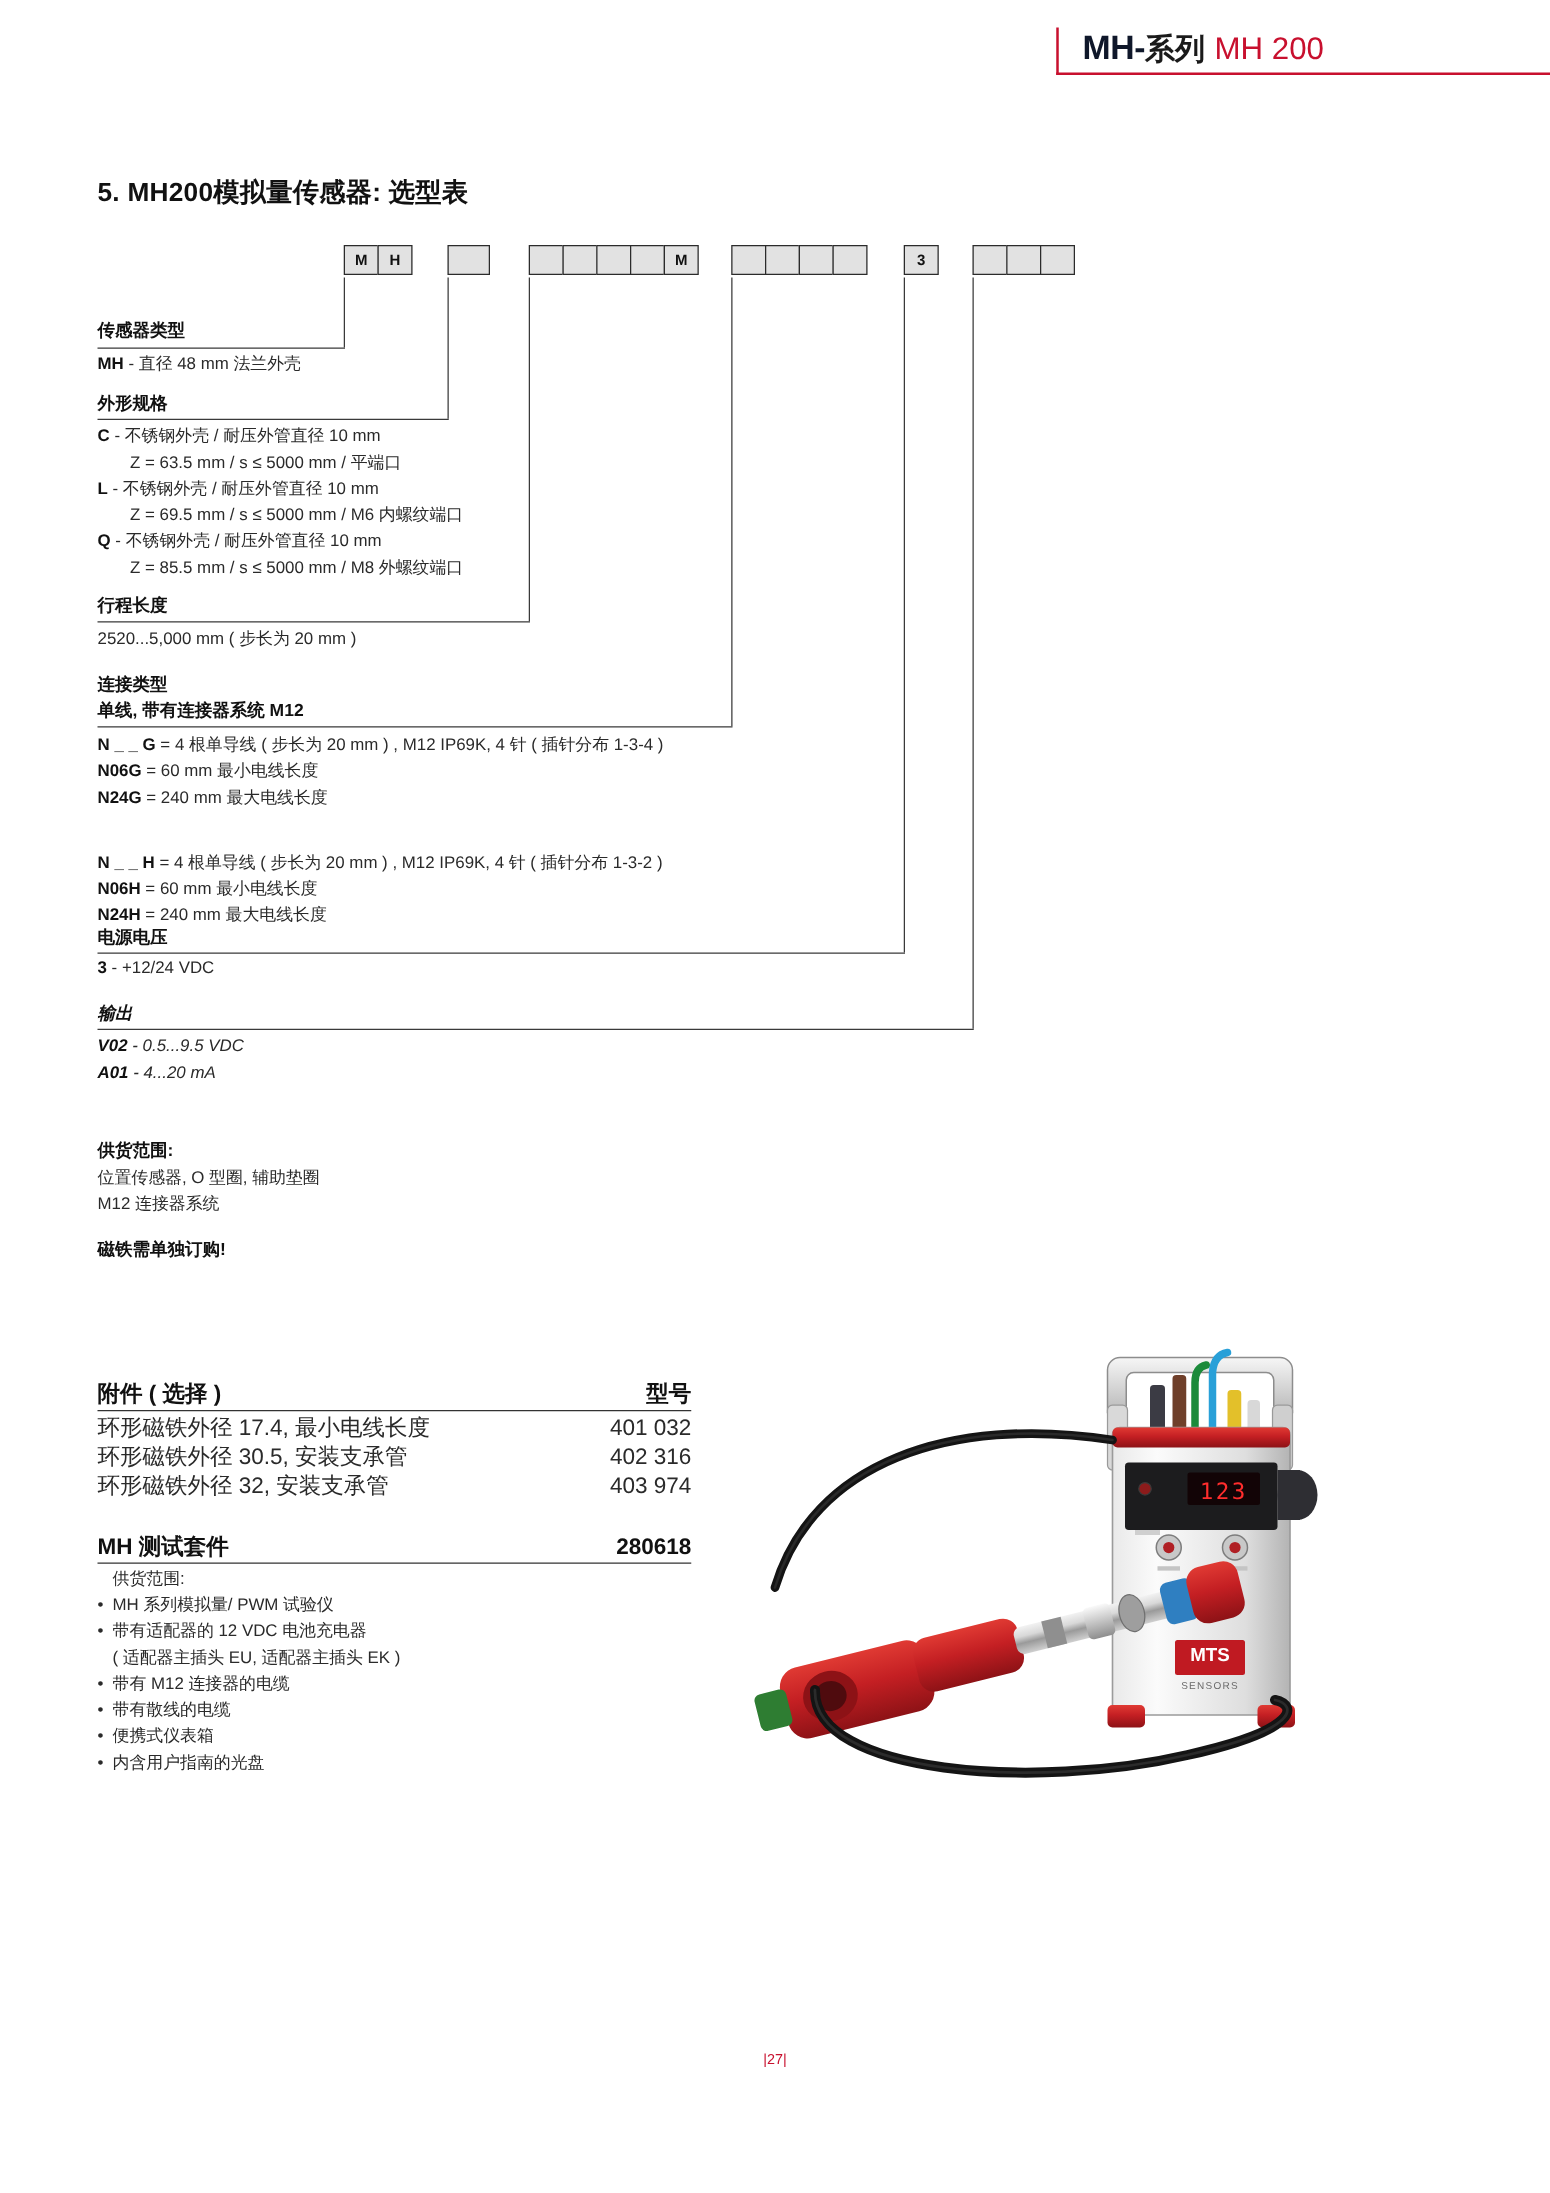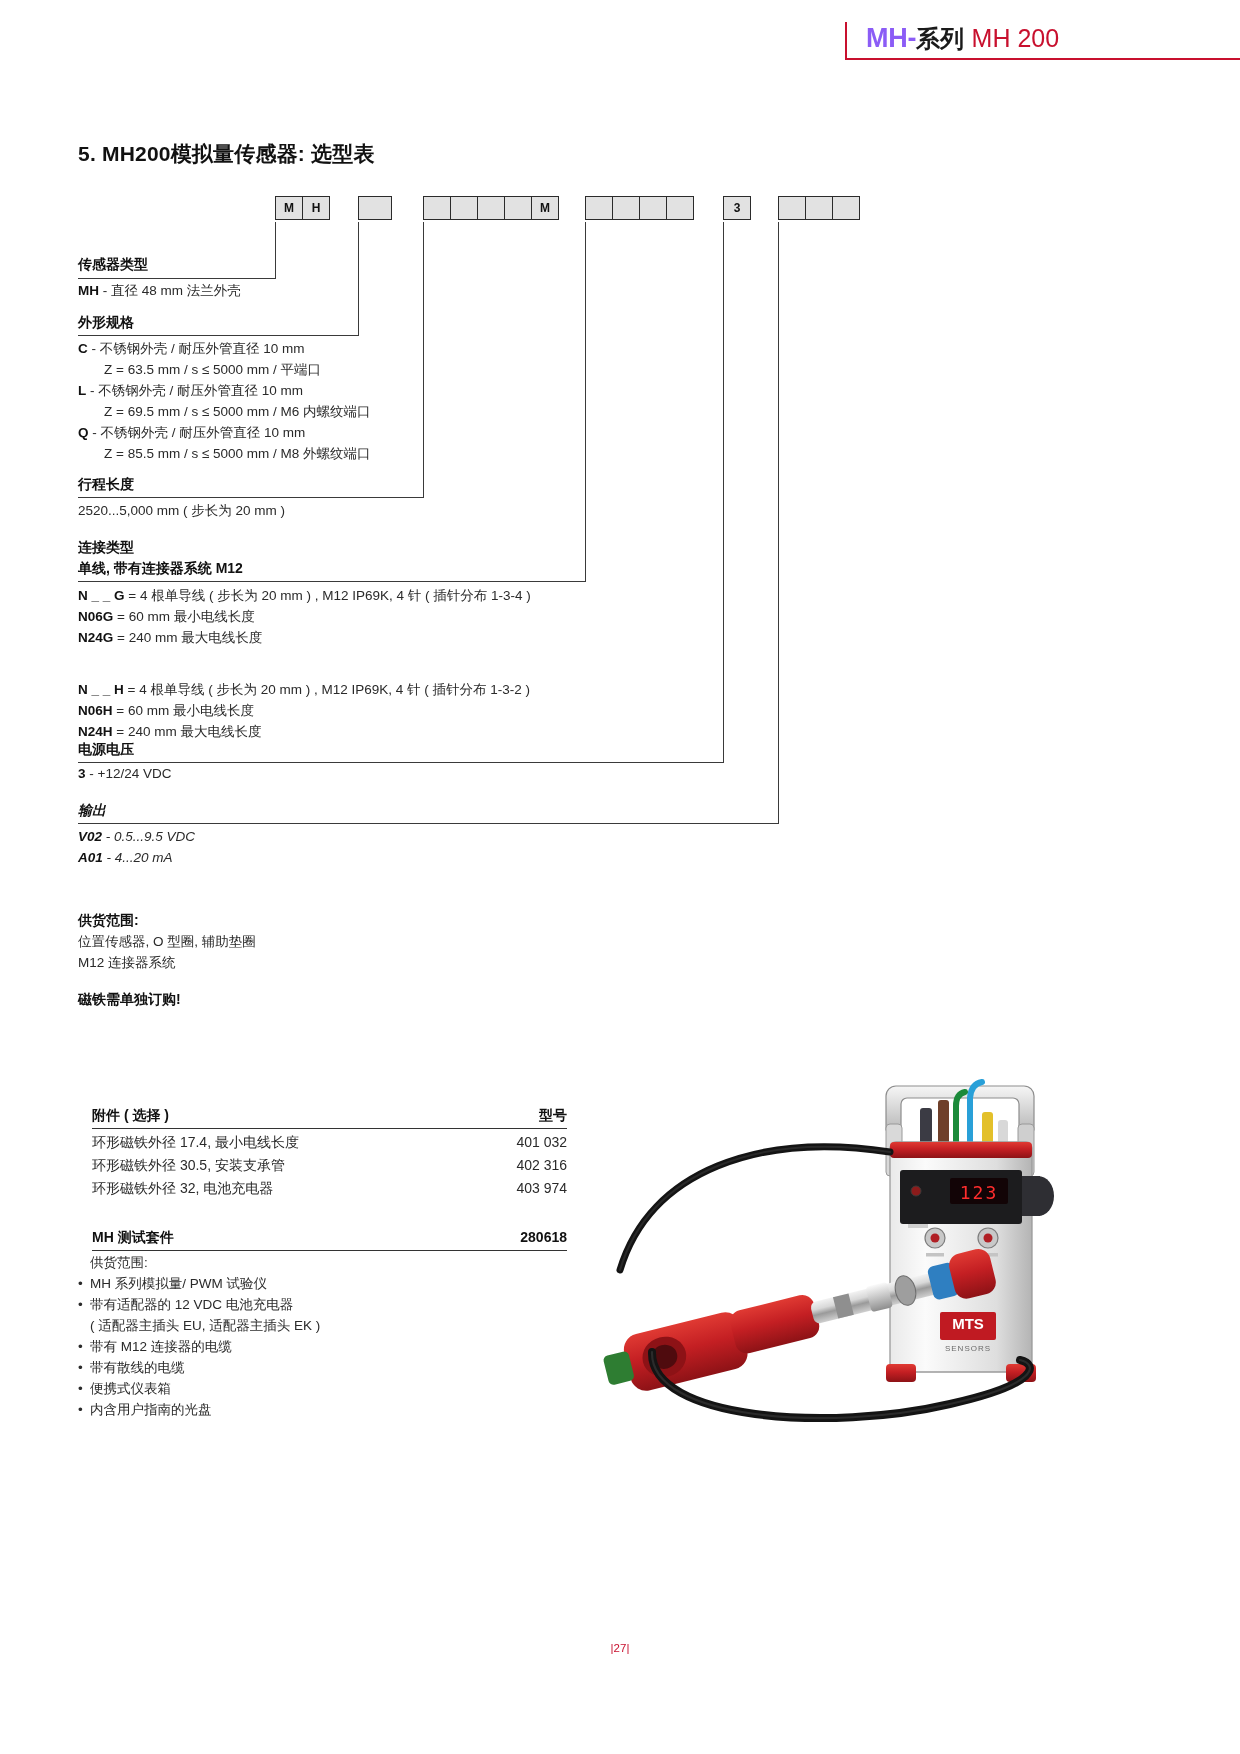--- a/index.html
+++ b/index.html
@@ -42,21 +42,21 @@
   .header-title {
     position: absolute;
     left: 866px;
     top: 20px;
     font-size: 27px;
     line-height: 36px;
     white-space: nowrap;
   }
   .header-title .ht-bold {
     font-weight: bold;
-    color: #8b5cf6;
+    color: #0f172a;
     letter-spacing: -0.3px;
   }
   .header-title .ht-cn {
     font-weight: bold;
     color: #1a1a1a;
     font-size: 24px;
   }
   .header-title .ht-red {
     color: #c8102e;
     font-weight: normal;
@@ -133,23 +133,23 @@
   .blk .ln {
     font-size: 13.5px;
     color: #2a2a2a;
   }
   .blk .ln b { color: #111; }
   .blk .indent { padding-left: 26px; }
 
   
   .tbl {
     position: absolute;
-    left: 92px;
+    left: 78px;
     width: 475px;
-    font-size: 14px;
+    font-size: 18px;
     color: #2a2a2a;
   }
   .tbl .trow {
     display: flex;
     justify-content: space-between;
     line-height: 21px;
     padding: 1px 0;
   }
   .tbl .thead {
     font-weight: bold;
@@ -320,21 +320,21 @@
   </div>
   <div class="trow">
     <span class="tcol-name">环形磁铁外径 17.4, 最小电线长度</span>
     <span class="tcol-val">401 032</span>
   </div>
   <div class="trow">
     <span class="tcol-name">环形磁铁外径 30.5, 安装支承管</span>
     <span class="tcol-val">402 316</span>
   </div>
   <div class="trow">
-    <span class="tcol-name">环形磁铁外径 32, 电池充电器</span>
+    <span class="tcol-name">环形磁铁外径 32, 安装支承管</span>
     <span class="tcol-val">403 974</span>
   </div>
 </div>
 
 <div class="tbl" style="top:1226px;">
   <div class="trow thead">
     <span class="tcol-name">MH 测试套件</span>
     <span class="tcol-val">280618</span>
   </div>
 </div>

